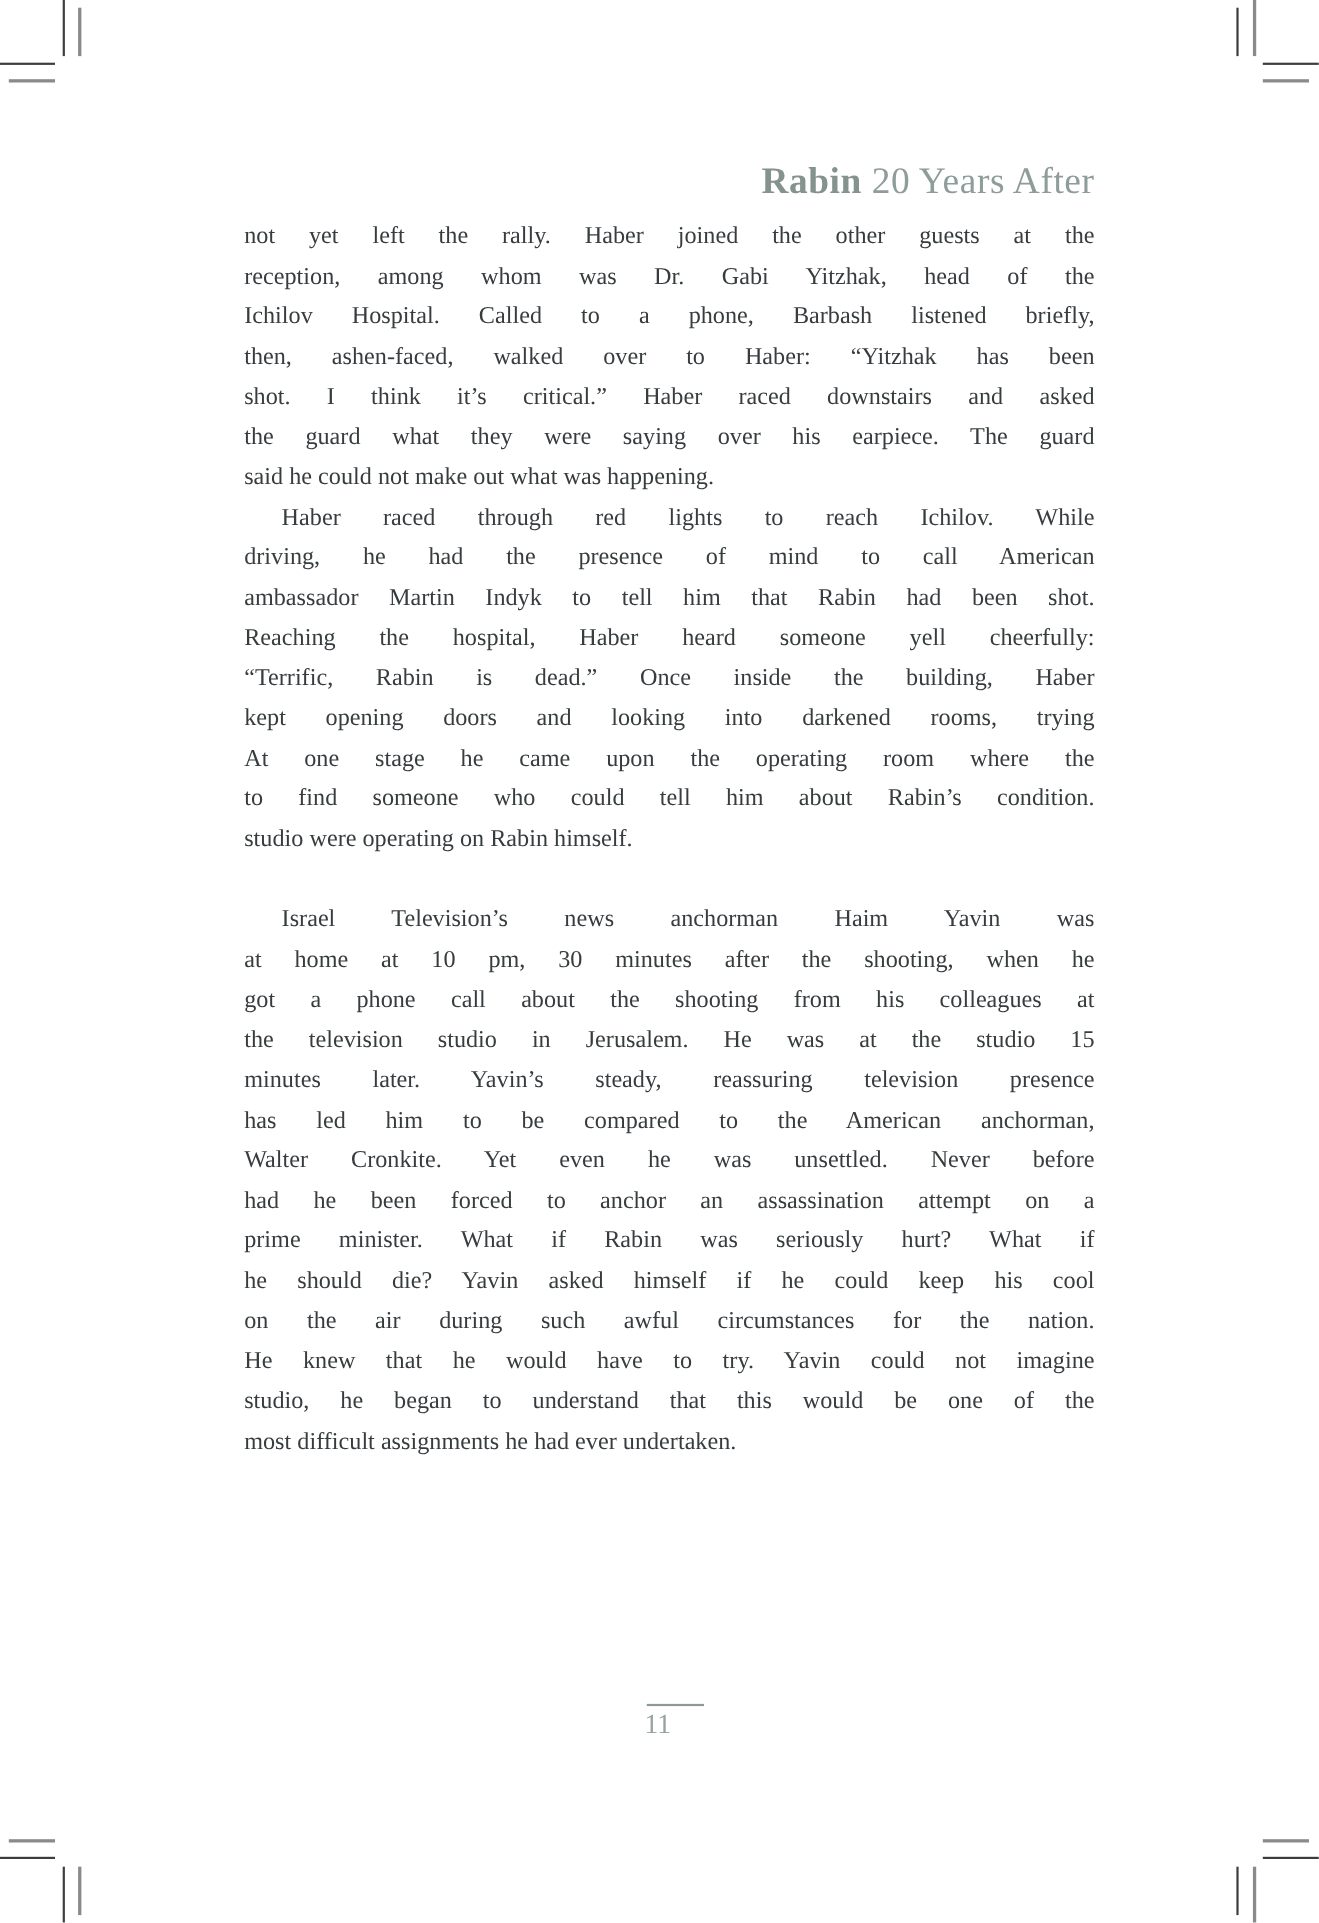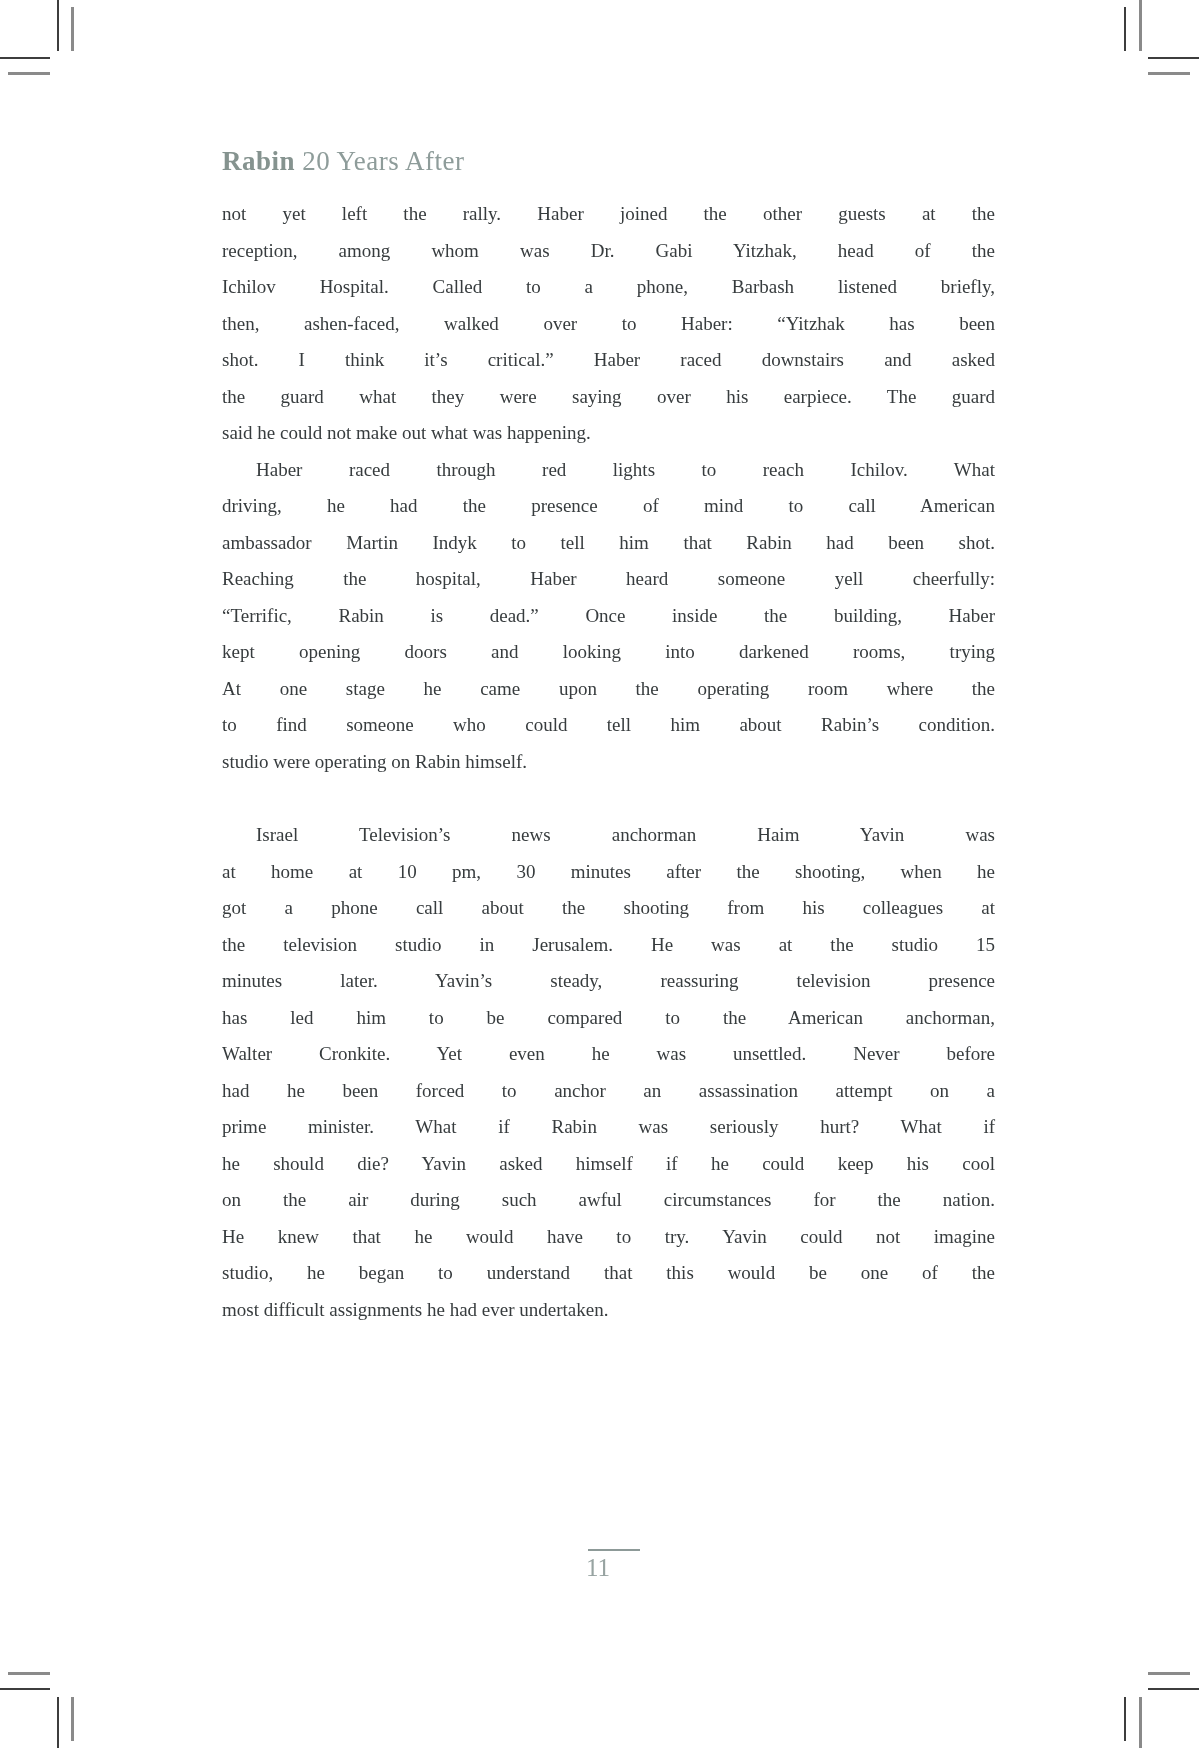--- a/index.html
+++ b/index.html
@@ -19,36 +19,37 @@
   
   .crop { position: absolute; background: #8a8a8a; }
   .crop.dark { background: #3d3d3d; }
 
   
   .running-head {
     position: absolute;
     left: 222px;
     width: 773px;
     top: 146px;
-    font-size: 27px;
+    text-align: right;
+    font-size: 34px;
     color: #8e9c9a;
     letter-spacing: 0.5px;
   }
   .running-head .bold {
     font-weight: bold;
     color: #85938f;
   }
 
   
   .body-text {
     position: absolute;
     left: 222px;
     top: 196px;
     width: 773px;
-    font-size: 19px;
+    font-size: 22px;
     line-height: 36.5px;
     color: #373c3e;
   }
   .paragraph { margin: 0; }
   .paragraph.spaced { margin-top: 37px; }
   .line {
     text-align: justify;
     text-align-last: justify;
     white-space: normal;
   }
@@ -103,21 +104,21 @@
       <div class="paragraph">
         <div class="line">not yet left the rally. Haber joined the other guests at the</div>
         <div class="line">reception, among whom was Dr. Gabi Yitzhak, head of the</div>
         <div class="line">Ichilov Hospital. Called to a phone, Barbash listened briefly,</div>
         <div class="line">then, ashen-faced, walked over to Haber: “Yitzhak has been</div>
         <div class="line">shot. I think it’s critical.” Haber raced downstairs and asked</div>
         <div class="line">the guard what they were saying over his earpiece. The guard</div>
         <div class="line last">said he could not make out what was happening.</div>
       </div>
       <div class="paragraph">
-        <div class="line indent">Haber raced through red lights to reach Ichilov. What</div>
+        <div class="line indent">Haber raced through red lights to reach Ichilov. While</div>
         <div class="line">driving, he had the presence of mind to call American</div>
         <div class="line">ambassador Martin Indyk to tell him that Rabin had been shot.</div>
         <div class="line">Reaching the hospital, Haber heard someone yell cheerfully:</div>
         <div class="line">“Terrific, Rabin is dead.” Once inside the building, Haber</div>
         <div class="line">kept opening doors and looking into darkened rooms, trying</div>
         <div class="line">At one stage he came upon the operating room where the</div>
         <div class="line">to find someone who could tell him about Rabin’s condition.</div>
         <div class="line last">studio were operating on Rabin himself.</div>
       </div>
       <div class="paragraph spaced">

